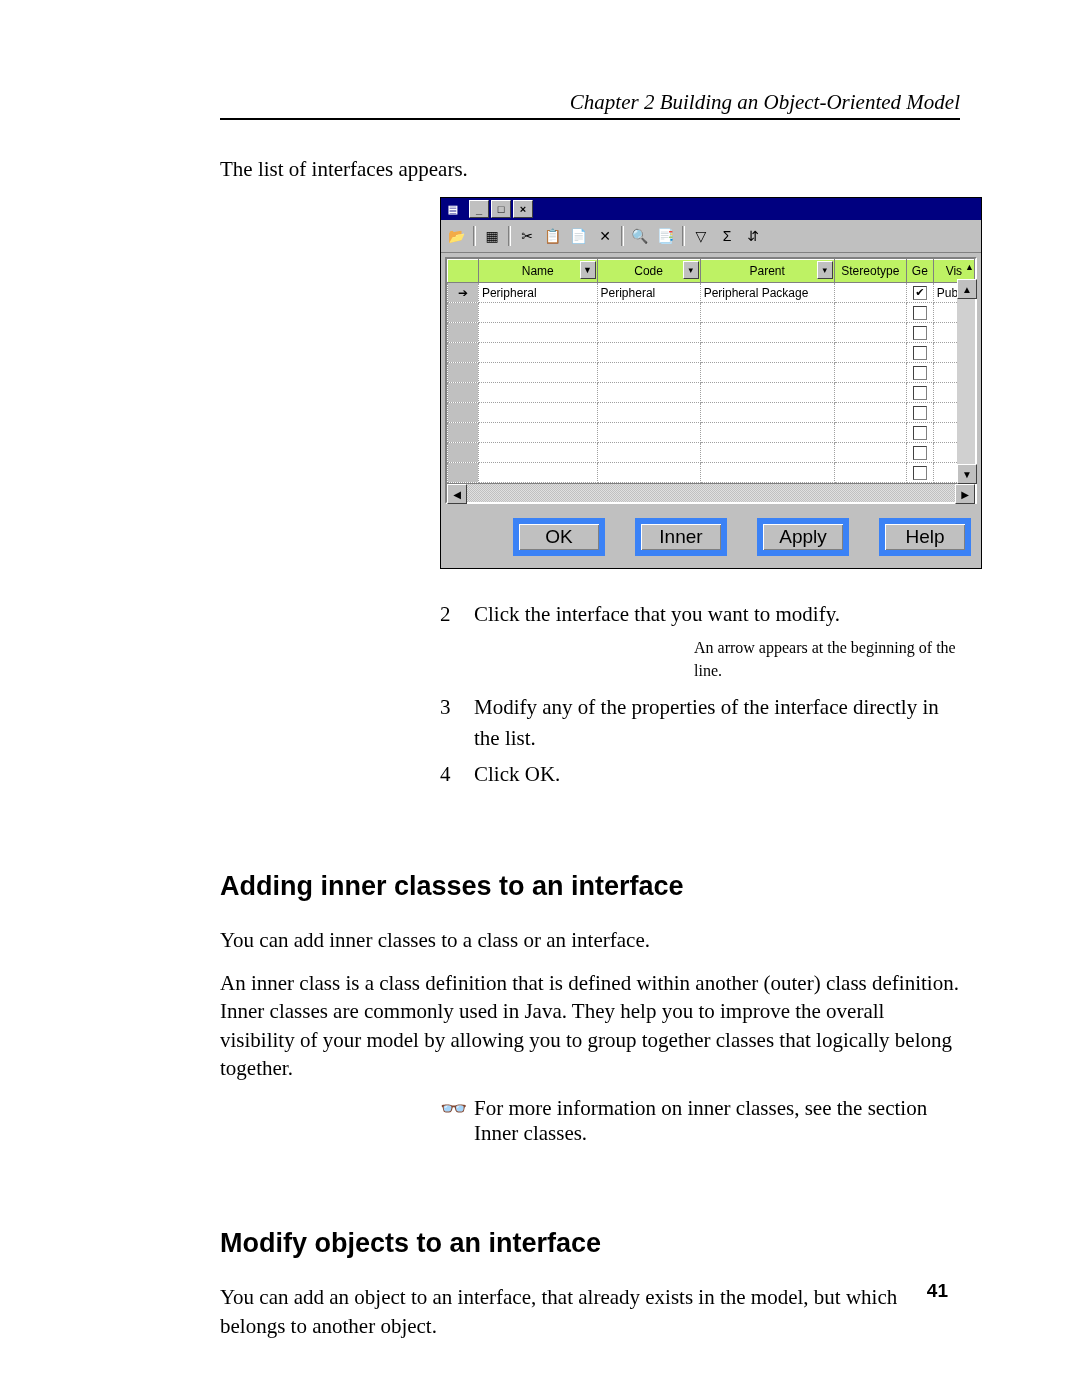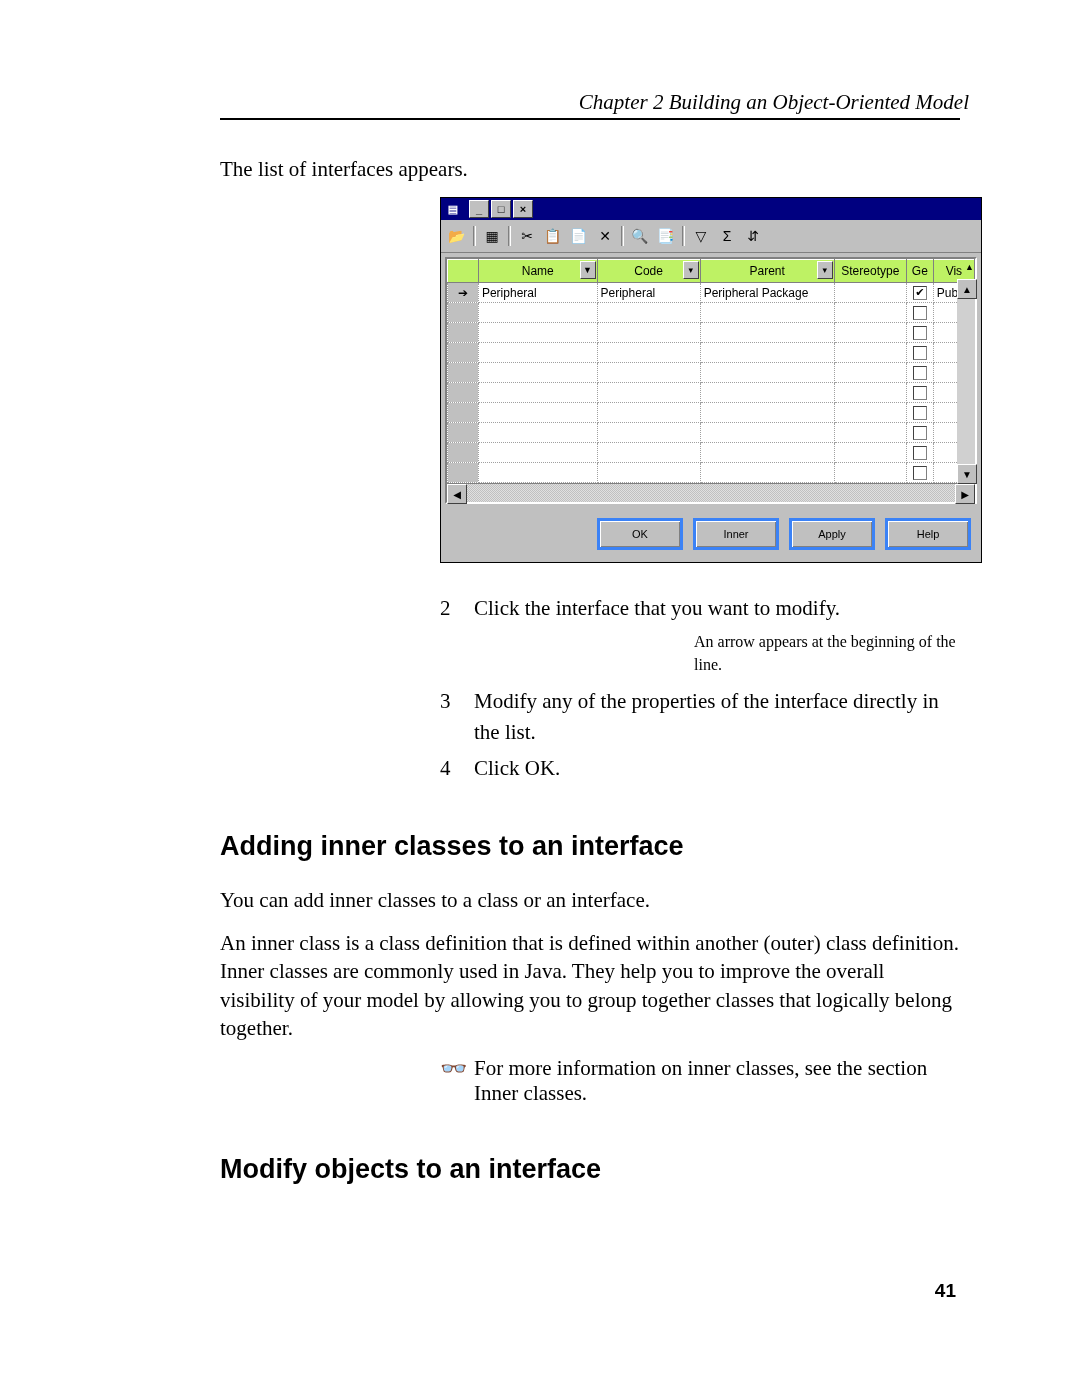--- a/index.html
+++ b/index.html
@@ -11,21 +11,21 @@
   .page {
     width: 1080px;
     height: 1397px;
     position: relative;
     box-sizing: border-box;
     padding: 95px 120px 0 220px;
   }
   .running-header {
     position: absolute;
     top: 90px;
-    right: 111px;
+    right: 120px;
     font-style: italic;
     font-size: 21px;
   }
   .hr-top {
     position: absolute;
     top: 118px;
     left: 220px;
     right: 120px;
     border-top: 2px solid #000;
   }
@@ -38,21 +38,21 @@
   .body-indent {
     margin-left: 220px;
     font-size: 21px;
     line-height: 1.35;
   }
   .body-text { margin: 0 0 14px 0; }
   .section-heading {
     font-family: Arial, Helvetica, sans-serif;
     font-weight: bold;
     font-size: 27px;
-    margin: 48px 0 24px 0;
+    margin: 82px 0 24px 0;
   }
   .steps { margin-left: 220px; }
   .step-row {
     display: flex;
     font-size: 21px;
     line-height: 1.45;
     margin-bottom: 6px;
   }
   .step-num {
     width: 34px;
@@ -74,21 +74,21 @@
   }
   .ref-icon {
     width: 34px;
     flex: 0 0 34px;
     font-size: 22px;
     line-height: 1.2;
   }
   .page-number {
     position: absolute;
     bottom: 95px;
-    right: 124px;
+    right: 132px;
     font-family: Arial, Helvetica, sans-serif;
     font-weight: bold;
     font-size: 19px;
   }
 
   
   .dialog-wrap {
     margin-left: 220px;
     margin-bottom: 30px;
   }
@@ -233,24 +233,24 @@
   }
   .dlg-buttons {
     display:flex;
     justify-content:flex-end;
     gap:10px;
     padding: 10px 10px 12px;
   }
   .dlg-btn {
     width: 80px; height: 26px;
     background:#c0c0c0;
-    border:3px solid #3b82f6;
+    border:6px solid #3b82f6;
     box-shadow: inset 1px 1px #fff, inset -1px -1px #808080;
-    font-size:11px;
-    display:flex; align-items:center; justify-content:center;
+    font-size:19px;
+    display:flex; align-items:center; justify-content:center;margin-left:20px;
   }
 </style>
 </head>
 <body>
 
 <div class="page">
   <div class="running-header">Chapter 2   Building an Object-Oriented Model</div>
   <div class="hr-top"></div>
 
   <div class="content">
@@ -459,17 +459,18 @@
 
     <h2 class="section-heading">Adding inner classes to an interface</h2>
     <p class="body-indent body-text">You can add inner classes to a class or an interface.</p>
     <p class="body-indent body-text">An inner class is a class definition that is defined within another (outer) class definition. Inner classes are commonly used in Java. They help you to improve the overall visibility of your model by allowing you to group together classes that logically belong together.</p>
     <div class="ref-row">
       <span class="ref-icon">👓</span>
       <span>For more information on inner classes, see the section Inner classes.</span>
     </div>
 
     <h2 class="section-heading">Modify objects to an interface</h2>
+    <p class="body-indent body-text">You can add an object to an interface, that already exists in the model, but which belongs to another object.</p>
 
   </div>
 
   <div class="page-number">41</div>
 </div>
 
 </body></html>

